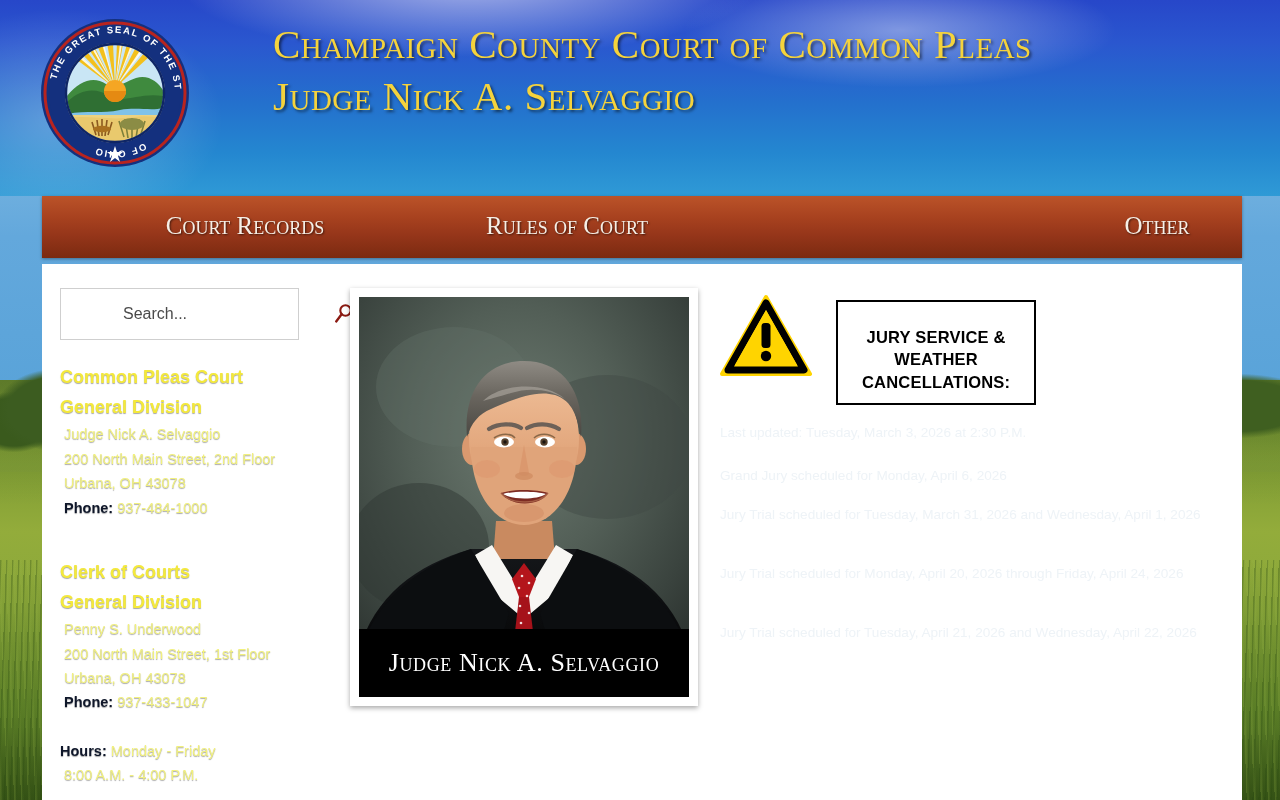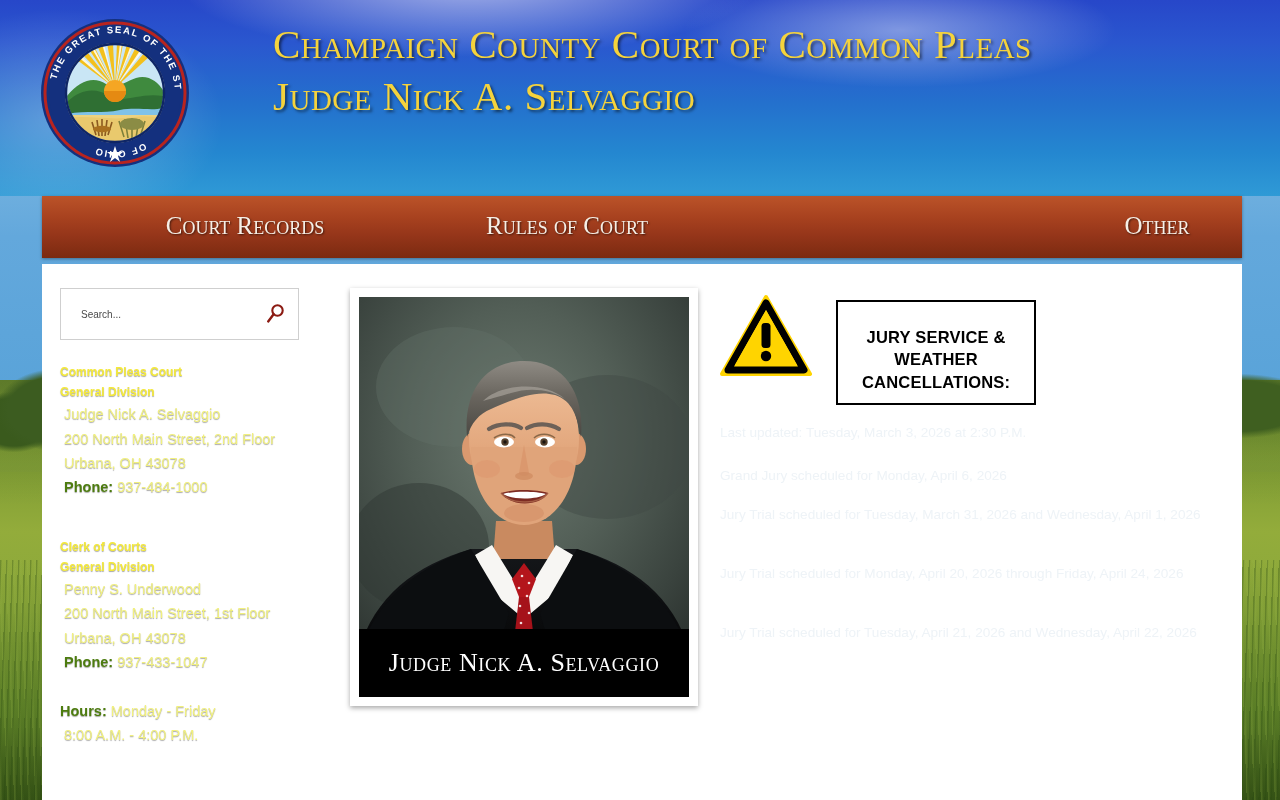--- a/index.html
+++ b/index.html
@@ -134,39 +134,40 @@
     width: 239px; height: 52px;
     background: #ffffff;
     border: 1px solid #cfcfcf;
     display: flex; align-items: center;
     padding: 0 12px 0 18px;
   }
   .search-input {
     flex: 1;
     border: none; outline: none;
     font-family: "Liberation Sans", sans-serif;
-    font-size: 10px;
+    font-size: 16px;
     color: #2b2b2b;
     background: transparent;
+    margin-left: 42px;
   }
   .search-input::placeholder { color: #4a4a4a; }
   .search-icon { width: 22px; height: 22px; flex: 0 0 22px; cursor: pointer; }
 
   .info-block { margin-top: 22px; }
   .info-head {
-    color: #f4e93b; font-weight: bold; font-size: 12px;
+    color: #f4e93b; font-weight: bold; font-size: 18px;
     line-height: 1.68;
     text-shadow: 0 1px 1px rgba(0,0,0,0.35);
   }
   .info-line {
     color: #f1f07f; font-size: 14.5px; line-height: 1.68;
     padding-left: 4px;
     text-shadow: 0 1px 1px rgba(0,0,0,0.35);
   }
-  .info-line .lbl { color: #4d7c0f; font-weight: bold; text-align: right; }
+  .info-line .lbl { color: #0f172a; font-weight: bold; text-align: right; }
   .spacer-gap { height: 24px; }
 
   
   .portrait-frame {
     position: absolute; left: 302px; top: 18px;
     width: 348px; height: 418px;
     background: #ffffff;
     padding: 9px;
     box-shadow: 0 2px 5px rgba(0,0,0,0.35);
   }

